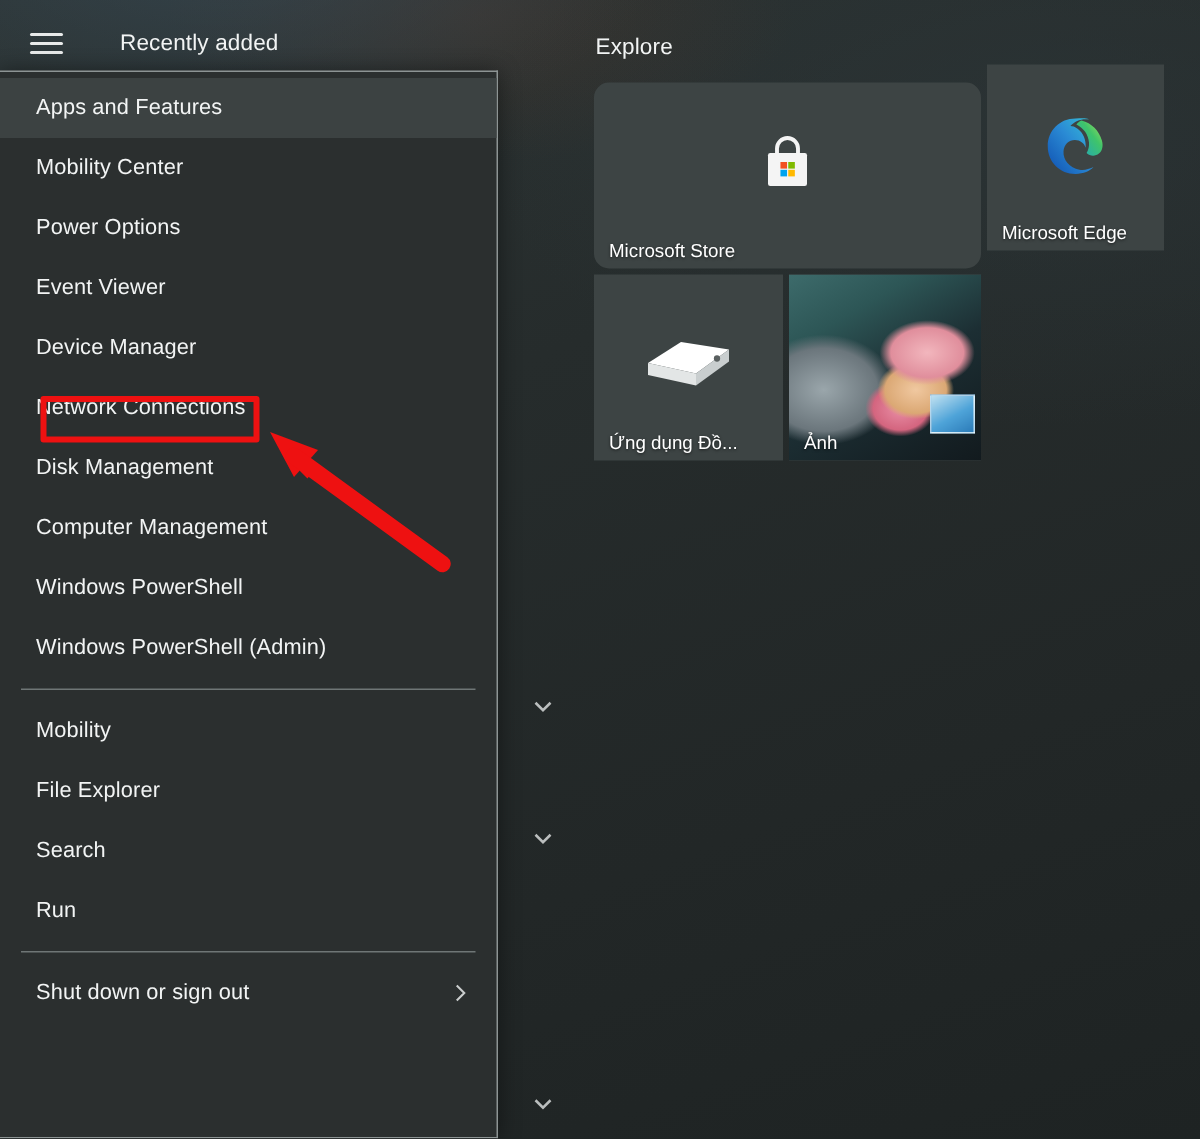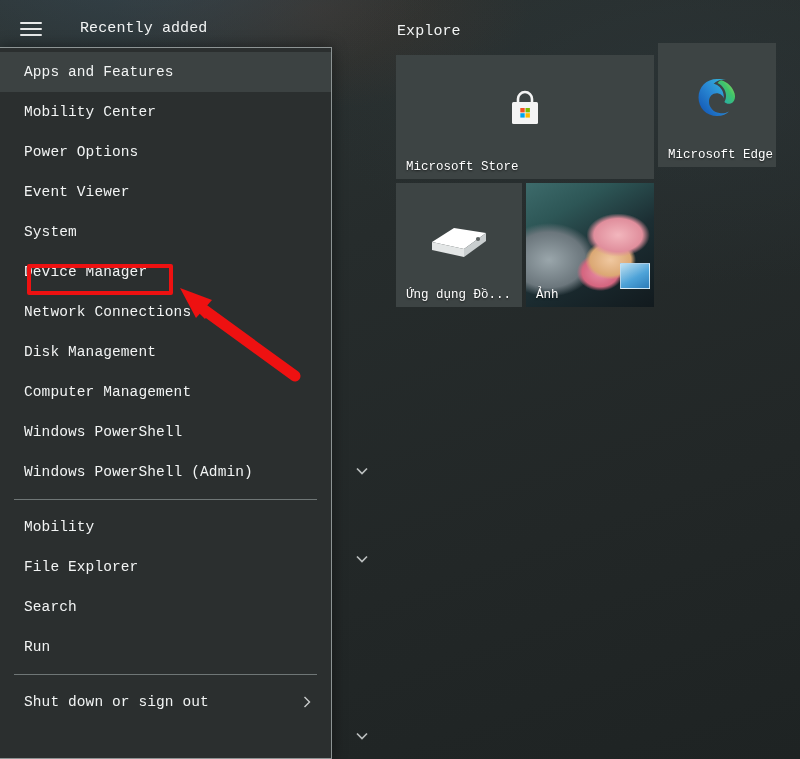--- a/index.html
+++ b/index.html
@@ -5,21 +5,21 @@
   html, body {
     margin: 0;
     padding: 0;
     background: #1f2424;
   }
   #screen {
     position: relative;
     width: 800px;
     height: 759px;
     overflow: hidden;
-    font-family: Liberation Mono, monospace;
+    font-family: Liberation Sans, sans-serif;
     background:
       radial-gradient(ellipse 420px 200px at 150px -40px, rgba(60,80,95,0.55), rgba(0,0,0,0) 70%),
       radial-gradient(ellipse 300px 140px at 320px 10px, rgba(90,60,45,0.30), rgba(0,0,0,0) 70%),
       radial-gradient(ellipse 500px 260px at 690px 90px, rgba(45,55,58,0.55), rgba(0,0,0,0) 75%),
       linear-gradient(160deg, #2c3434 0%, #262c2c 35%, #222727 70%, #1e2323 100%);
     color: #ffffff;
     user-select: none;
   }
 
   
@@ -75,21 +75,21 @@
     white-space: nowrap;
     text-shadow: 0 1px 2px rgba(0,0,0,0.6);
   }
   .tile-icon {
     position: absolute;
     left: 50%;
     top: 44%;
     transform: translate(-50%, -50%);
   }
 
-  #tile-store   { left: 396px; top: 55px;  width: 258px; height: 124px; }
+  #tile-store   { left: 396px; top: 55px;  width: 258px; height: 124px; border-radius: 10px; }
   #tile-edge    { left: 658px; top: 43px;  width: 118px; height: 124px; }
   #tile-dohoa   { left: 396px; top: 183px; width: 126px; height: 124px; }
   #tile-anh     { left: 526px; top: 183px; width: 128px; height: 124px; overflow: hidden; }
 
   
   .photo-art {
     position: absolute;
     inset: 0;
     background:
       radial-gradient(ellipse 44px 30px at 72% 42%, #f2b6bd 0%, #e08e9c 55%, rgba(0,0,0,0) 72%),
@@ -270,23 +270,20 @@
     <div class="menu-item">
       <span>Mobility Center</span>
     </div>
     <div class="menu-item">
       <span>Power Options</span>
     </div>
     <div class="menu-item">
       <span>Event Viewer</span>
     </div>
     <div class="menu-item">
-      <span>System</span>
-    </div>
-    <div class="menu-item">
       <span>Device Manager</span>
     </div>
     <div class="menu-item">
       <span>Network Connections</span>
     </div>
     <div class="menu-item">
       <span>Disk Management</span>
     </div>
     <div class="menu-item">
       <span>Computer Management</span>

